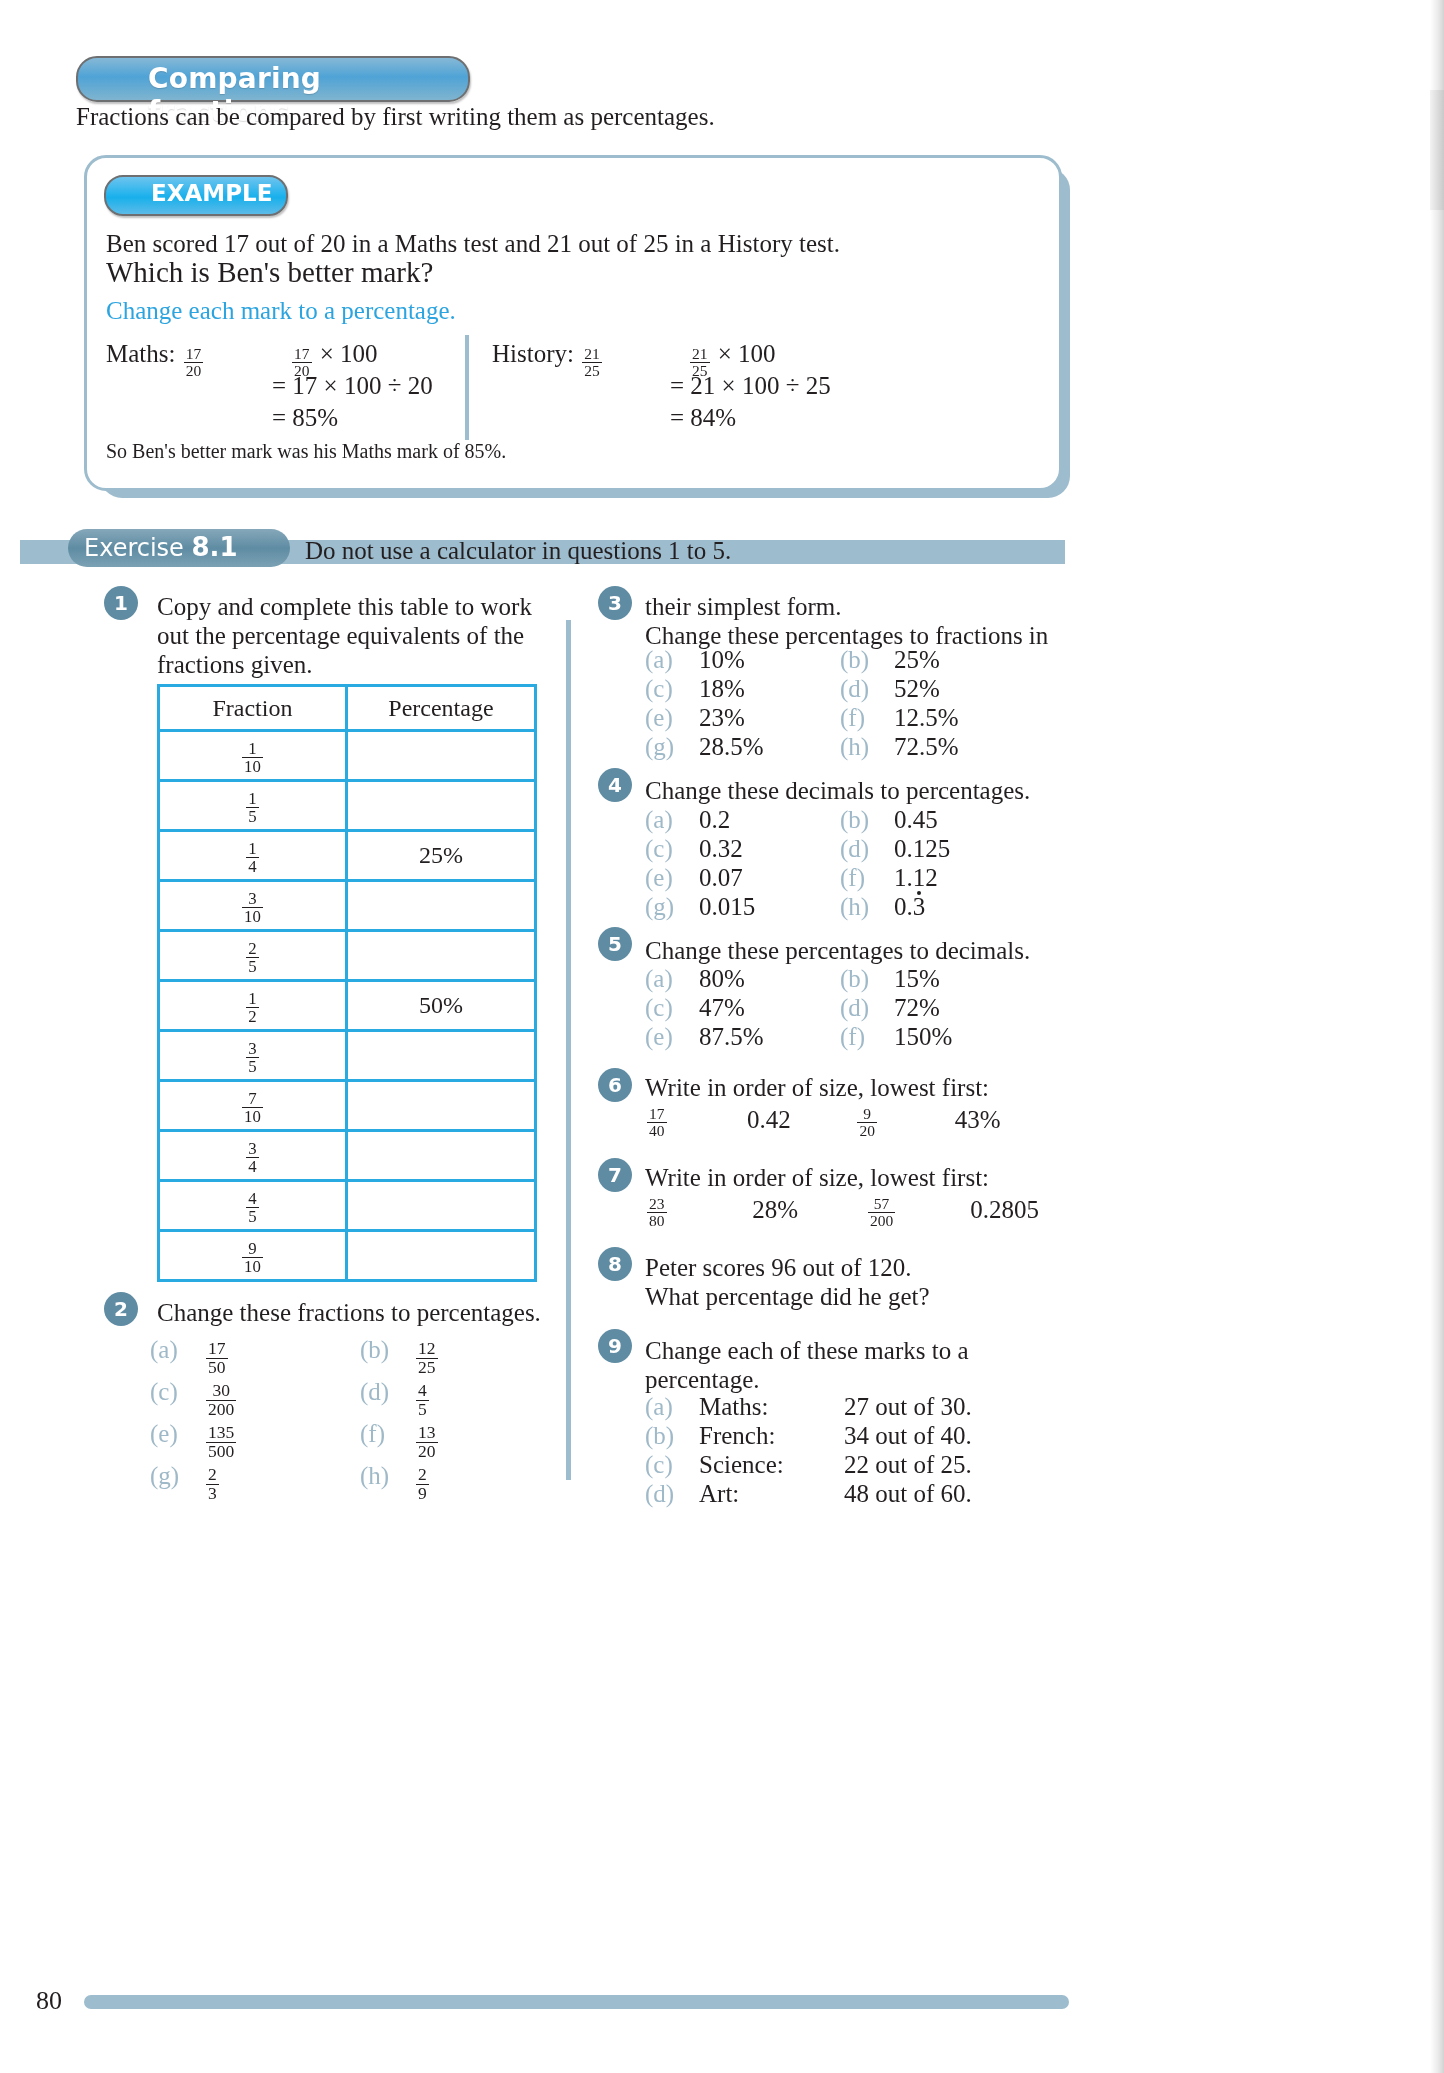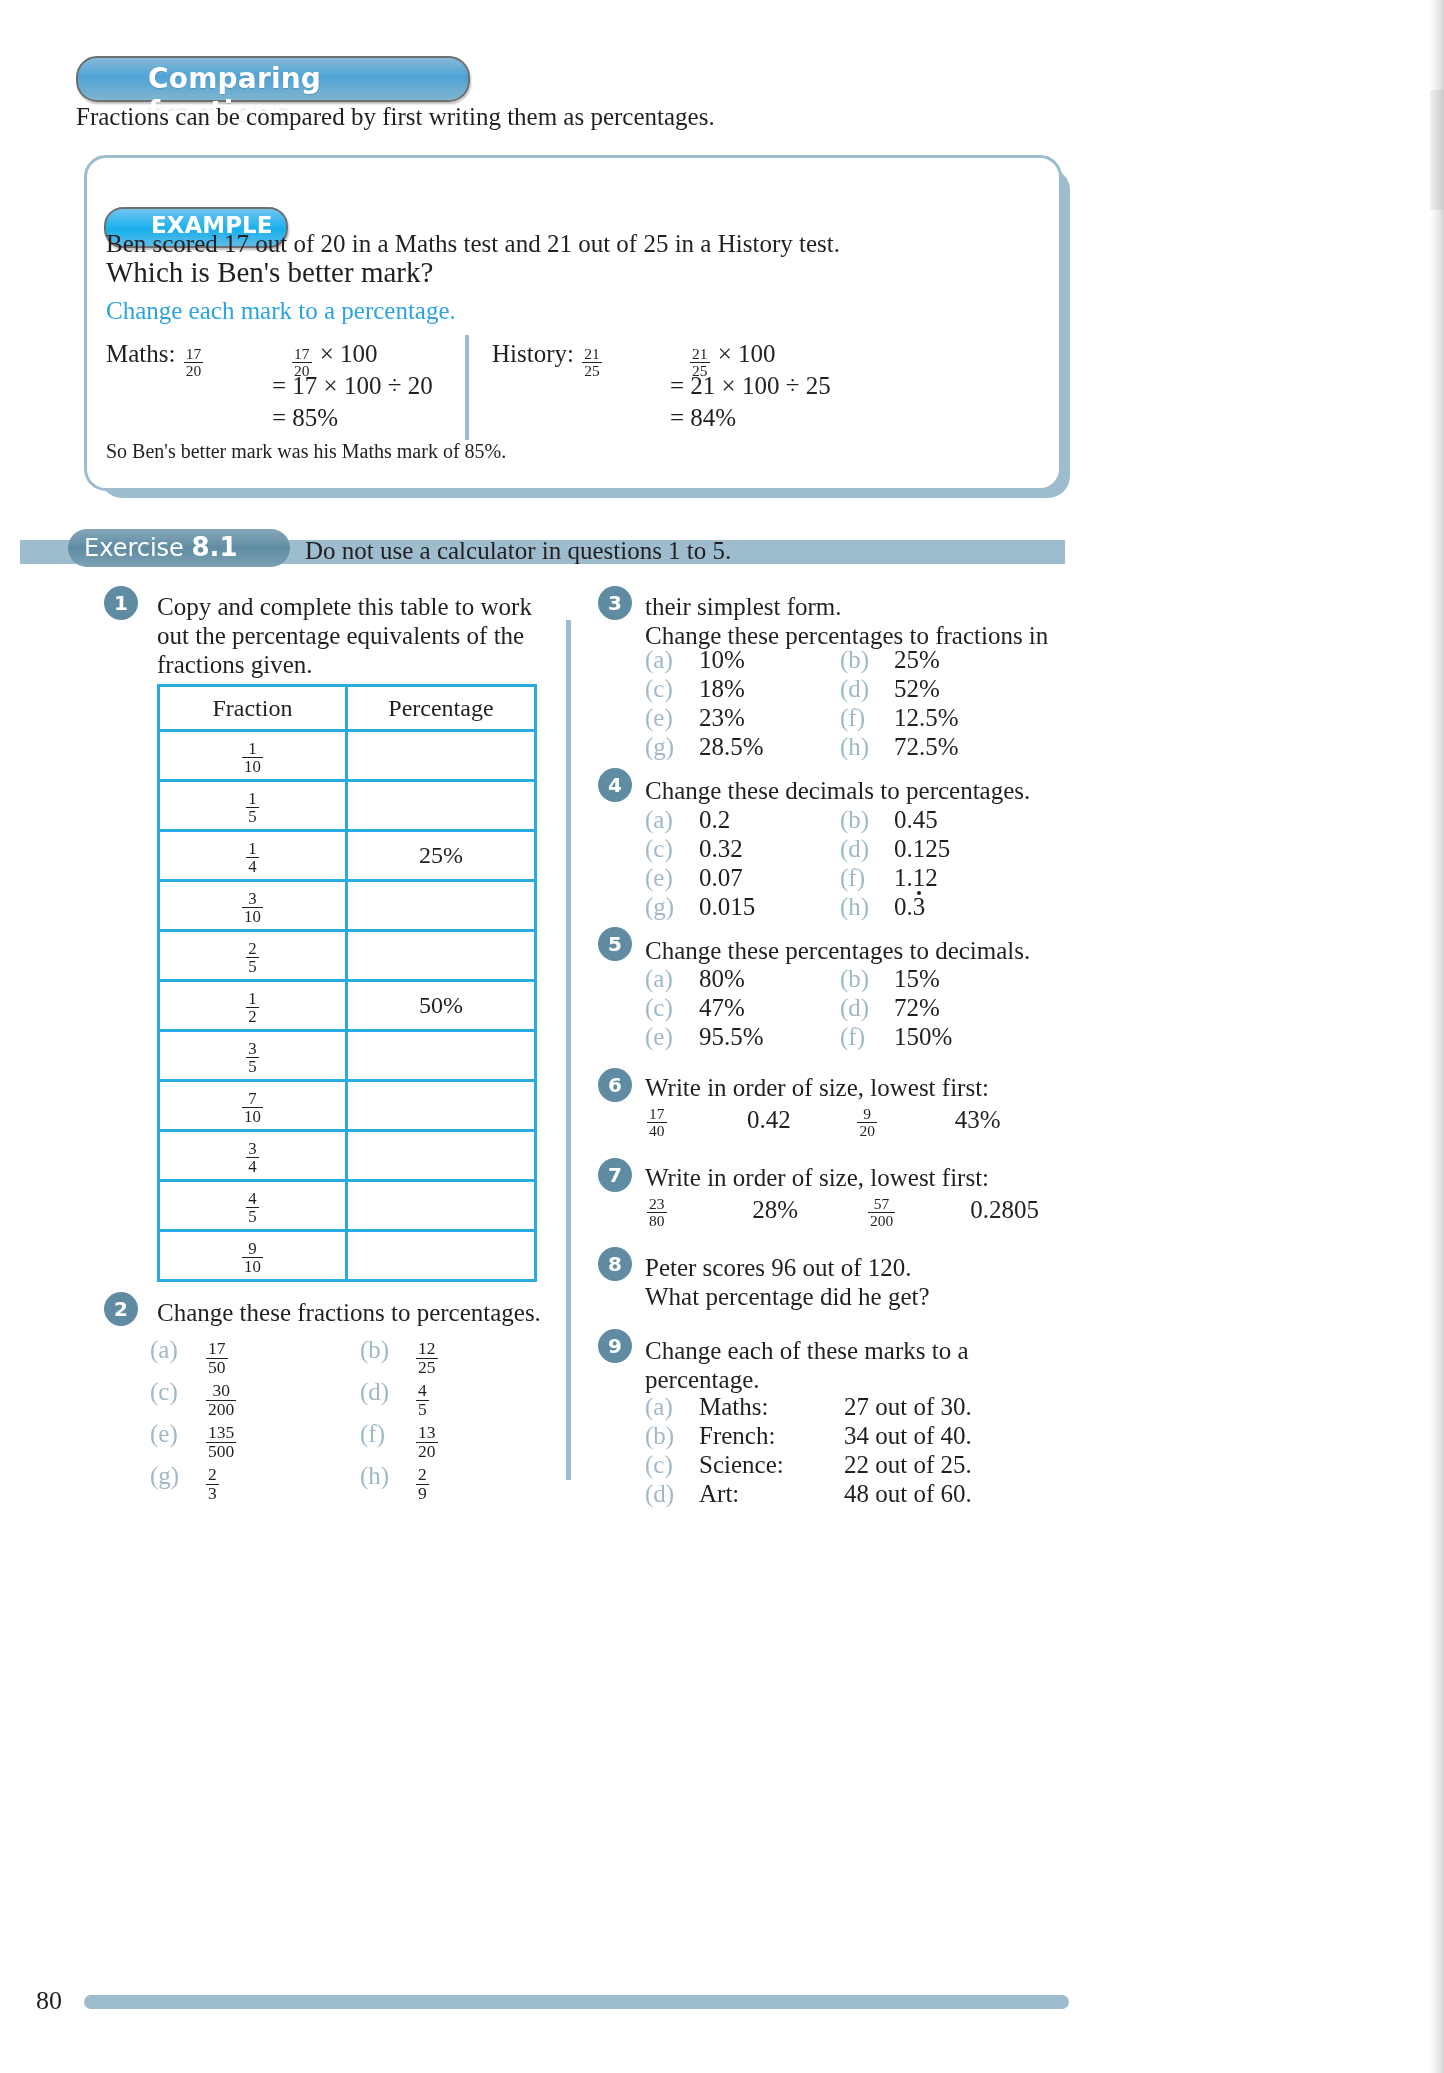--- a/index.html
+++ b/index.html
@@ -49,21 +49,20 @@
   .example-box{
     position:absolute;left:84px;top:155px;width:972px;height:330px;
     background:#ffffff;border:3px solid #9dbccd;border-radius:22px;
   }
   .example-pill{
     position:absolute;left:104px;top:175px;width:180px;height:37px;
     border-radius:19px;
     background:linear-gradient(180deg,#6ec4ef 0%,#18b0ec 55%,#5cbbe8 100%);
     border:2px solid #6e6f70;
     box-shadow:1px 2px 2px rgba(0,0,0,.25);
-    margin-top:32px;
   }
   .example-pill span{
     position:absolute;left:45px;top:3px;
     font-family:"DejaVu Sans", sans-serif;
     font-weight:bold;font-size:23px;color:#ffffff;
   }
   .ex-q1{position:absolute;left:106px;top:230px;font-size:25px;}
   .ex-q2{position:absolute;left:106px;top:256px;font-size:29px;}
   .ex-blue{position:absolute;left:106px;top:297px;font-size:25px;color:#2ba4e0;}
   .ex-concl{position:absolute;left:106px;top:440px;font-size:20px;}
@@ -438,21 +437,21 @@
         <span class="val">47%</span>
       </div>
       <div class="cell">
         <span class="lbl">(d)</span>
         <span class="val">72%</span>
       </div>
     </div>
     <div class="row" style="height:29px">
       <div class="cell" style="width:195px">
         <span class="lbl">(e)</span>
-        <span class="val">95.5%</span>
+        <span class="val">87.5%</span>
       </div>
       <div class="cell">
         <span class="lbl">(f)</span>
         <span class="val">150%</span>
       </div>
     </div>
   </div>
 
 <div class="qnum" style="left:598px;top:1068px;">6</div>
 <div class="qtext" style="left:645px;top:1073px;">Write in order of size, lowest first:</div>

